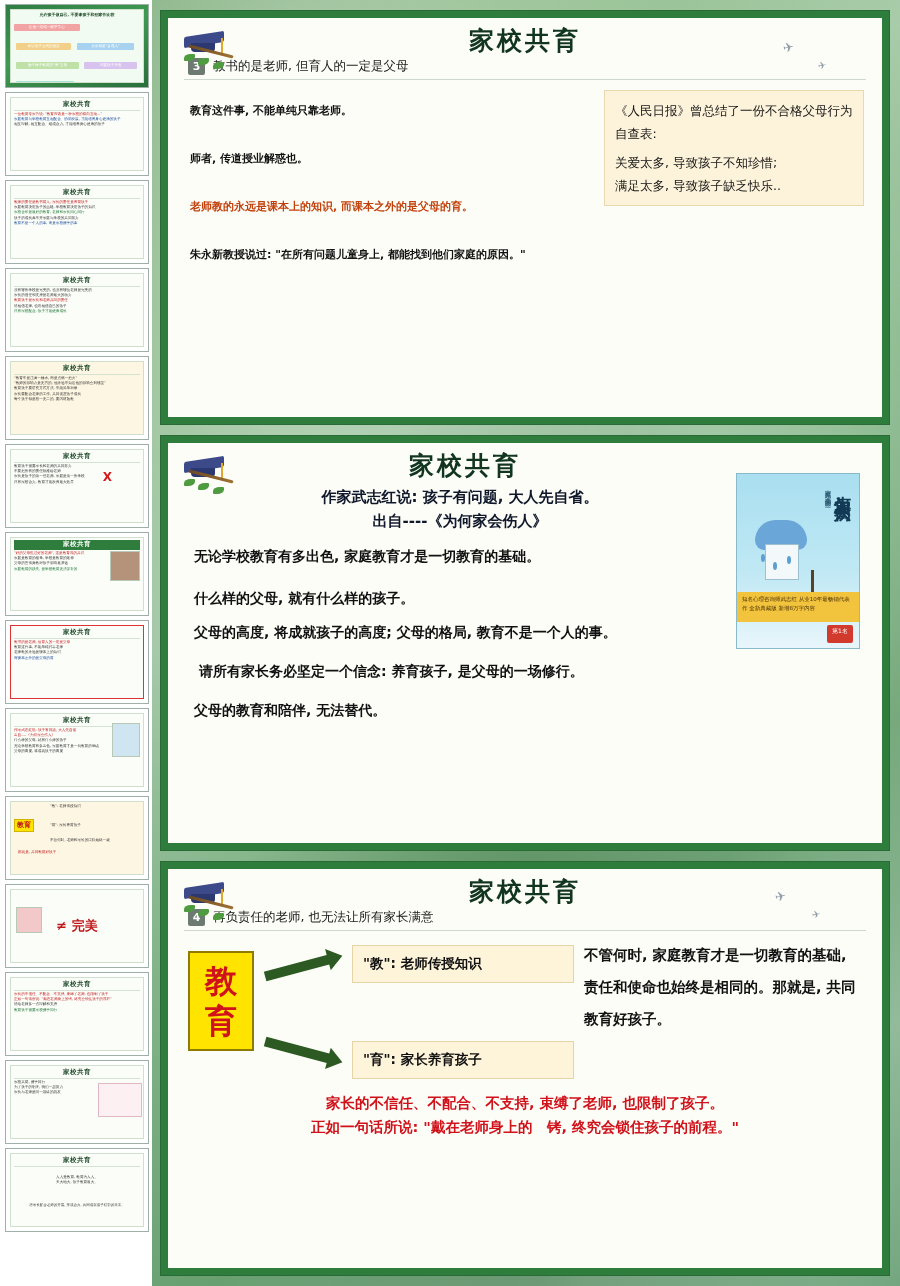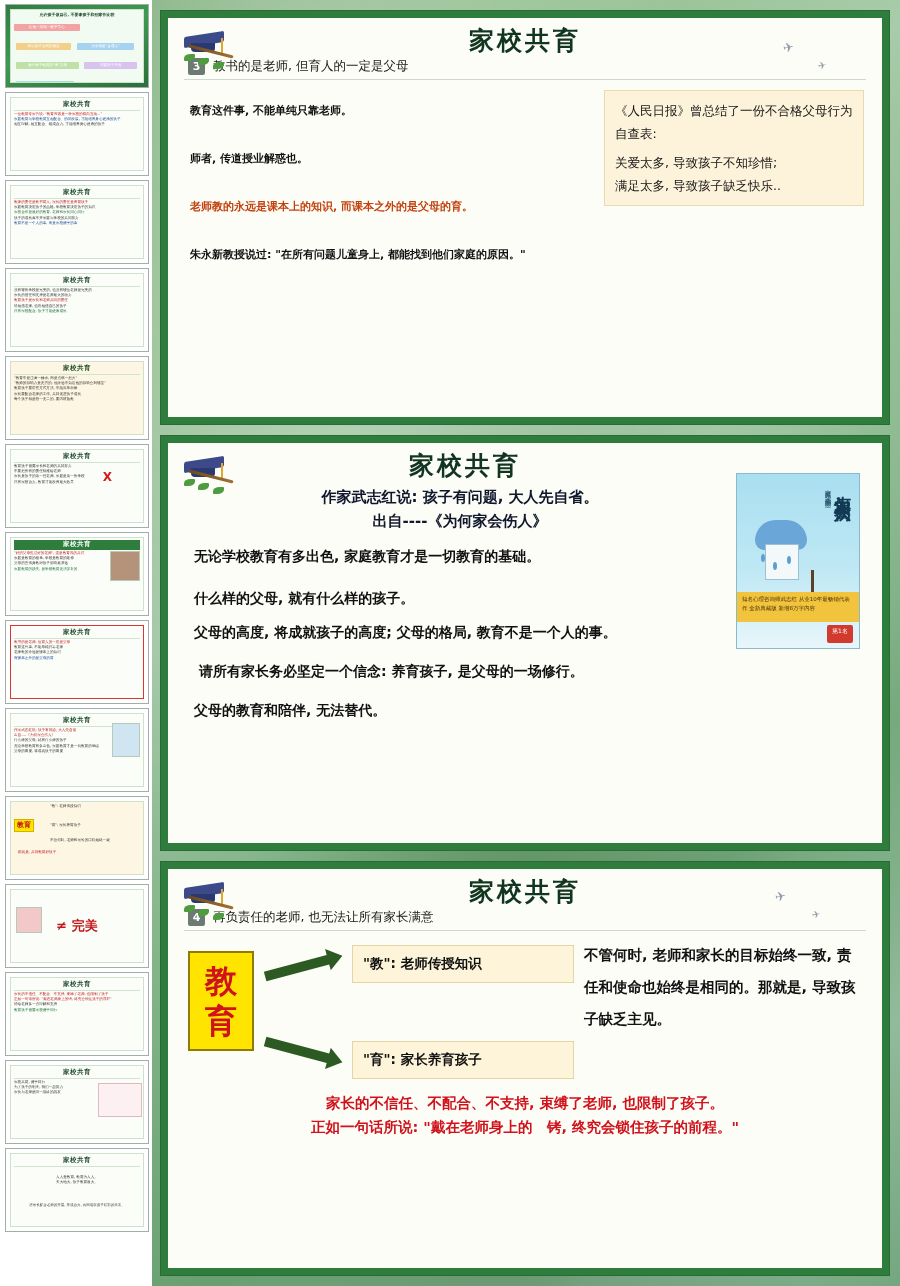--- a/index.html
+++ b/index.html
@@ -706,21 +706,21 @@
         <div class="s3-body">
           <div class="edu-box">教育</div>
           <div class="arrows">
             <div class="arrow up"></div>
             <div class="arrow down"></div>
           </div>
           <div class="cards">
             <div class="card">"教": 老师传授知识</div>
             <div class="card">"育": 家长养育孩子</div>
           </div>
-          <div class="s3-right">不管何时, 老师和家长的目标始终一致, 责任和使命也始终是相同的。那就是, 导致孩子缺乏主见。</div>
+          <div class="s3-right">不管何时, 家庭教育才是一切教育的基础, 责任和使命也始终是相同的。那就是, 共同教育好孩子。</div>
         </div>
 
         <div class="s3-bottom">家长的不信任、不配合、不支持, 束缚了老师, 也限制了孩子。</div>
         <div class="s3-bottom" style="margin-top:0;">正如一句话所说: "戴在老师身上的　铐, 终究会锁住孩子的前程。"</div>
       </div>
     </div>
 
   </div>
 </div>
 

